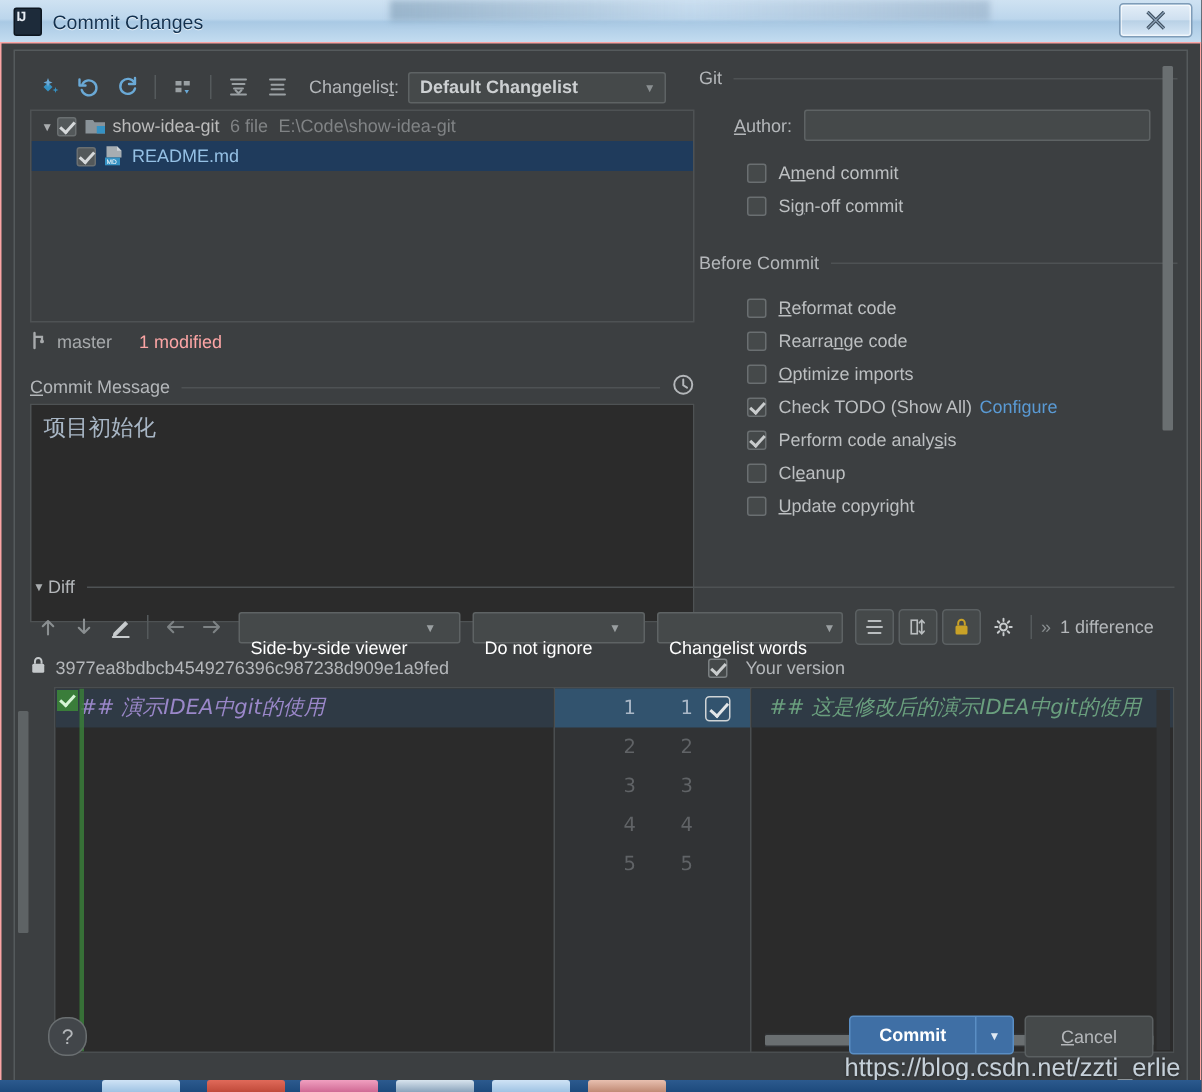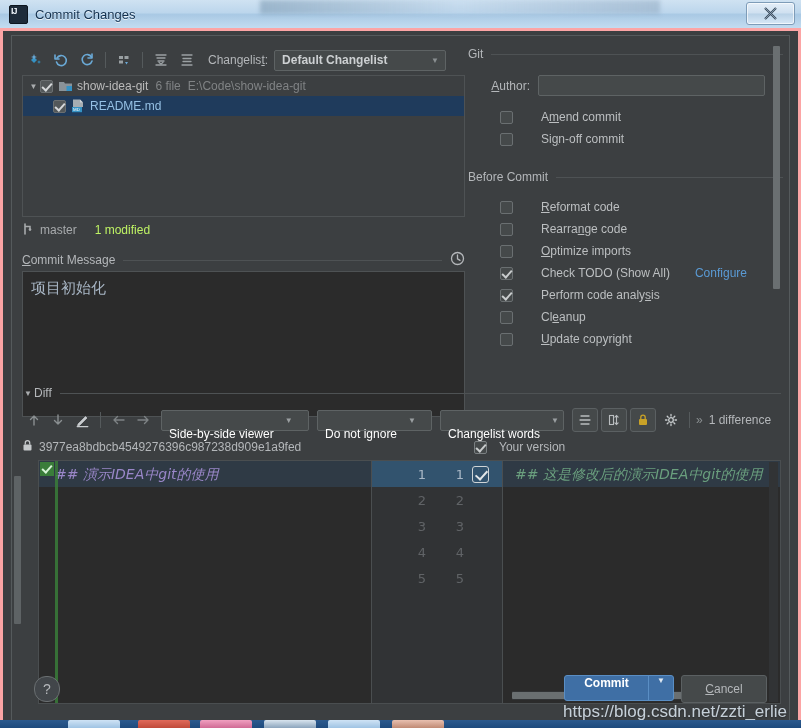--- a/index.html
+++ b/index.html
@@ -43,21 +43,21 @@
     border:1px solid #7e9cb8;border-radius:3px;
     display:flex;align-items:center;justify-content:center;
     box-shadow:inset 0 0 0 1px rgba(255,255,255,.65);
   }
   .win-close svg{display:block;}
 
   
   .dialog{
     position:absolute;left:0;top:28px;width:801px;height:700px;
     background:#3c3f41;
-    border:3px solid #fca5a5;box-sizing:border-box;
+    border:1px solid #fca5a5;box-sizing:border-box;
   }
   .dlg-inner{
     position:absolute;left:8px;top:4px;right:8px;bottom:4px;
     background:#3c3f41;border:1px solid #555a5c;box-sizing:border-box;
   }
 
   
   .top-area{position:absolute;left:0;top:0;right:0;height:347px;}
   .left-pane{position:absolute;left:10px;top:4px;width:443px;height:343px;}
   .right-pane{position:absolute;left:456px;top:4px;right:6px;height:343px;}
@@ -107,21 +107,21 @@
   .nm{color:#bbbbbb;font-size:12px;}
   .nm.blue{color:#95c0e4;}
   .meta{color:#808385;font-size:12px;margin-left:7px;}
   .ficon{width:15px;height:14px;margin-right:4px;flex:none;}
 
   
   .branch{
     position:absolute;left:0;top:181px;height:18px;display:flex;align-items:center;
   }
   .branch .bn{color:#a7aaac;font-size:12px;margin-left:6px;}
-  .branch .mod{color:#bef264;font-size:12px;margin-left:18px;}
+  .branch .mod{color:#fca5a5;font-size:12px;margin-left:18px;}
 
   
   .cm-head{
     position:absolute;left:0;top:213px;right:0;height:14px;display:flex;align-items:center;
   }
   .cm-head .t{color:#b4b7ba;font-size:12px;white-space:nowrap;}
   .cm-head .t u{text-decoration:underline;}
   .cm-head .ln{flex:1;height:1px;background:#4e5254;margin:0 8px;}
   .cm-box{
     position:absolute;left:0;top:231px;right:0;height:146px;
@@ -134,21 +134,21 @@
   .grp-head{display:flex;align-items:center;height:14px;}
   .grp-head .t{color:#b4b7ba;font-size:12px;white-space:nowrap;}
   .grp-head .ln{flex:1;height:1px;background:#4e5254;margin-left:8px;}
   .field-row{display:flex;align-items:center;margin-top:14px;}
   .field-row .lbl{color:#b4b7ba;font-size:12px;width:62px;text-align:right;margin-right:8px;}
   .field-row .lbl u{text-decoration:underline;}
   .field-in{
     flex:1;height:21px;background:#45494a;border:1px solid #5e6364;border-radius:2px;
     box-sizing:border-box;margin-right:18px;
   }
-  .opt{display:flex;align-items:center;height:22px;margin-left:32px;gap:20px;}
+  .opt{display:flex;align-items:center;height:22px;margin-left:32px;}
   .opt .ob{
     width:13px;height:13px;border:1px solid #6a6f71;background:#45494a;border-radius:2px;
     position:relative;box-sizing:border-box;margin-right:8px;flex:none;
   }
   .opt .ob.on:after{
     content:"";position:absolute;left:3px;top:0px;width:4px;height:8px;
     border:solid #c9cccd;border-width:0 2px 2px 0;transform:rotate(42deg);
   }
   .opt .ol{color:#bcbfc1;font-size:12px;white-space:nowrap;}
   .opt .ol u{text-decoration:underline;}
@@ -253,21 +253,21 @@
   
   .bottom{position:absolute;left:0;bottom:0;right:0;height:56px;}
   .help-btn{
     position:absolute;left:22px;top:12px;width:24px;height:24px;border-radius:12px;
     border:1px solid #6a6f71;background:#42464a;color:#b4b7ba;font-size:14px;
     display:flex;align-items:center;justify-content:center;
   }
   .commit-btn{
     position:absolute;right:115px;top:11px;width:110px;height:26px;
     background:#3f6fa5;border:1px solid #5a8ec4;border-radius:3px;
-    display:flex;align-items:flex-start;box-sizing:border-box;
+    display:flex;align-items:center;box-sizing:border-box;
   }
   .commit-btn .lbl{flex:1;text-align:center;color:#ffffff;font-size:12px;font-weight:bold;}
   .commit-btn .divider{width:1px;height:24px;background:#5a8ec4;}
   .commit-btn .arw{width:24px;text-align:center;color:#dfe9f3;font-size:8px;}
   .cancel-btn{
     position:absolute;right:22px;top:11px;width:84px;height:26px;
     background:#45494a;border:1px solid #5b6062;border-radius:3px;
     display:flex;align-items:center;justify-content:center;
   }
   .cancel-btn .lbl{color:#b4b7ba;font-size:12px;}

